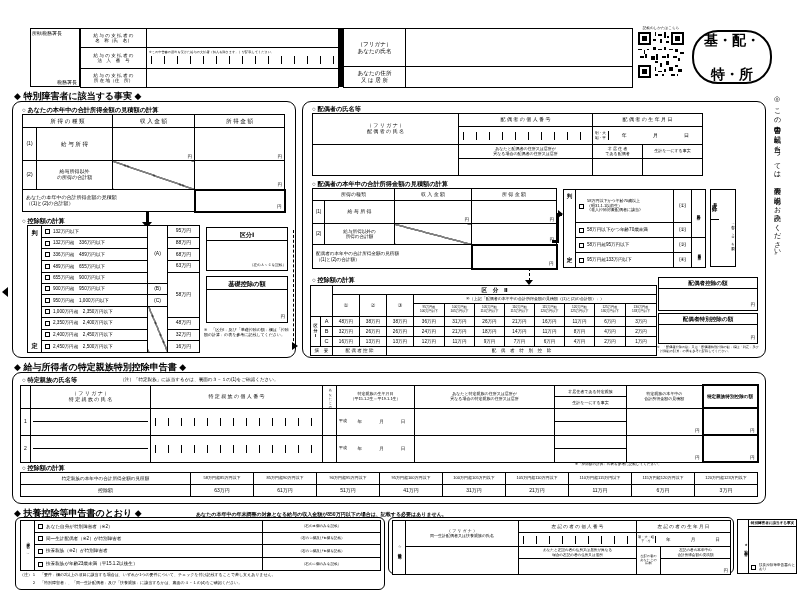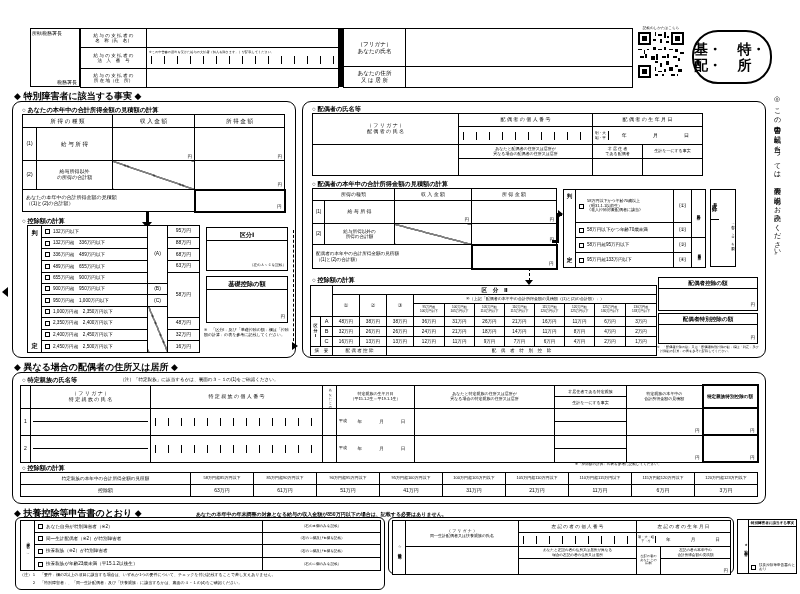--- a/index.html
+++ b/index.html
@@ -138,21 +138,21 @@
         <rect x="20" y="18" width="2" height="1"></rect>
         <rect x="22" y="20" width="2" height="2"></rect>
       <rect x="9" y="23" width="2" height="1"></rect>
         <rect x="13" y="23" width="1" height="1"></rect>
         <rect x="18" y="23" width="2" height="1"></rect>
         <rect x="21" y="23" width="1" height="1"></rect>
     </g>
   </svg>
 
   <div class="abs hd" style="left:692px;top:30px;width:80px;height:54px;border:2.4px solid #000;border-radius:26px;
-       display:flex;flex-direction:row;align-items:center;justify-content:flex-end;font-size:14px;line-height:1.15">
+       display:flex;flex-direction:column;align-items:center;justify-content:space-between;font-size:14px;line-height:1.15">
     <span>基・配・</span>
     <span>特・所</span>
   </div>
 
   <div class="abs vtx s7" style="left:772px;top:95px;height:288px">◎この申告書の記載に当たっては、裏面の説明をお読みください。</div>
 
   <div class="abs hd s9" style="left:14px;top:90px">◆ 特別障害者に該当する事実 ◆</div>
   <div class="box" style="left:12px;top:101px;width:284px;height:257px"></div>
 
   <div class="abs hd s6" style="left:22px;top:106px">○ あなたの本年中の合計所得金額の見積額の計算</div>
@@ -604,21 +604,21 @@
       </div>
   </div>
   <div class="sbox" style="left:658px;top:313px;width:100px;height:31px">
     <div class="cap s55" style="height:11px;line-height:11px">配偶者特別控除の額</div>
     <div class="yen" style="position:relative;height:16px">
         <i>円</i>
       </div>
   </div>
   <div class="abs s3 note" style="left:657px;top:345px;width:104px">※　「配偶者控除の額」又は「配偶者特別控除の額」欄は「判定」及び「控除額の計算」の表を参考に記載してください。</div>
 
-  <div class="abs hd s9" style="left:14px;top:361px">◆ 異なる場合の配偶者の住所又は居所 ◆</div>
+  <div class="abs hd s9" style="left:14px;top:361px">◆ 給与所得者の特定親族特別控除申告書 ◆</div>
   <div class="box" style="left:12px;top:372px;width:754px;height:132px"></div>
   <div class="abs hd s6" style="left:22px;top:376px">○ 特定親族の氏名等</div>
   <div class="abs s45" style="left:120px;top:377px">（注）「特定親族」に該当するかは、裏面の３－１の(1)をご確認ください。</div>
 
   <table class="f abs" style="left:20px;top:384px;width:737px">
     <colgroup>
         <col style="width:10px">
         <col style="width:120px">
         <col style="width:172px">
         <col style="width:14px">

